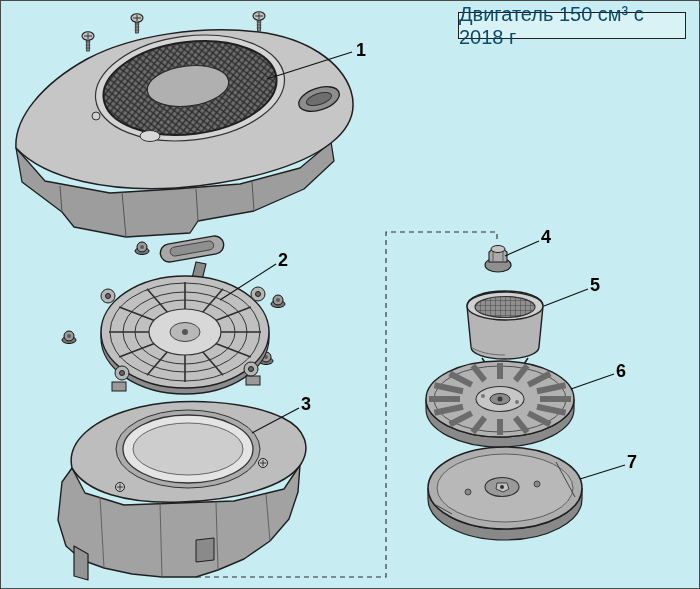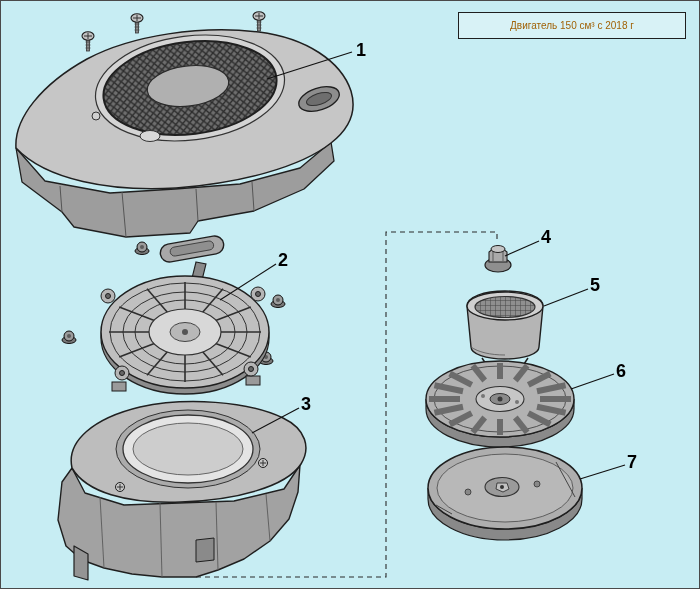--- a/index.html
+++ b/index.html
@@ -22,22 +22,22 @@
     position: absolute;
     left: 458px;
     top: 12px;
     width: 228px;
     height: 27px;
     border: 1px solid #1f1f1f;
     background: rgba(255,255,255,0.30);
     display: flex;
     align-items: center;
     justify-content: center;
-    font-size: 10px;
-    color: #a16207;
+    font-size: 20px;
+    color: #0c4a6e;
     box-sizing: border-box;
   }
 </style>
 </head>
 <body>
 
 <div class="stage">
 
   <svg width="700" height="589" viewBox="0 0 700 589">
     <defs>

